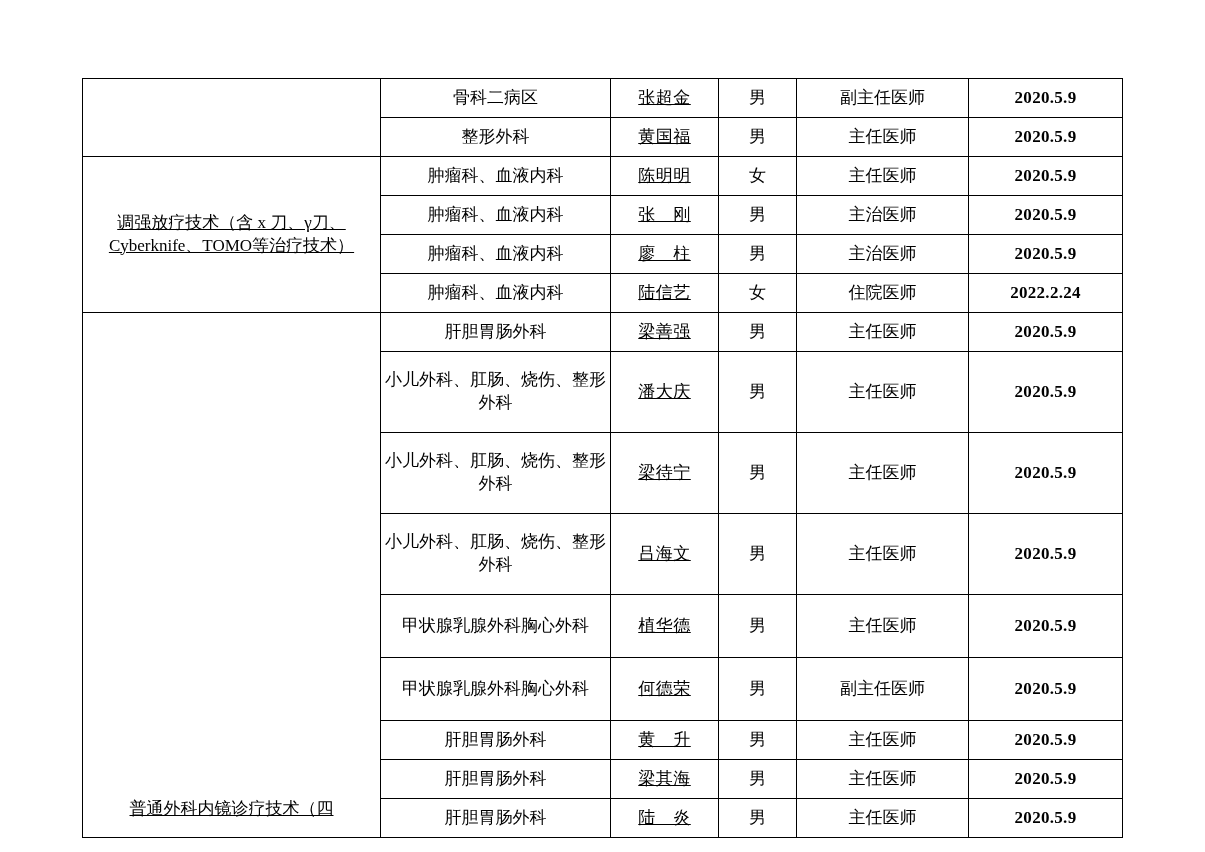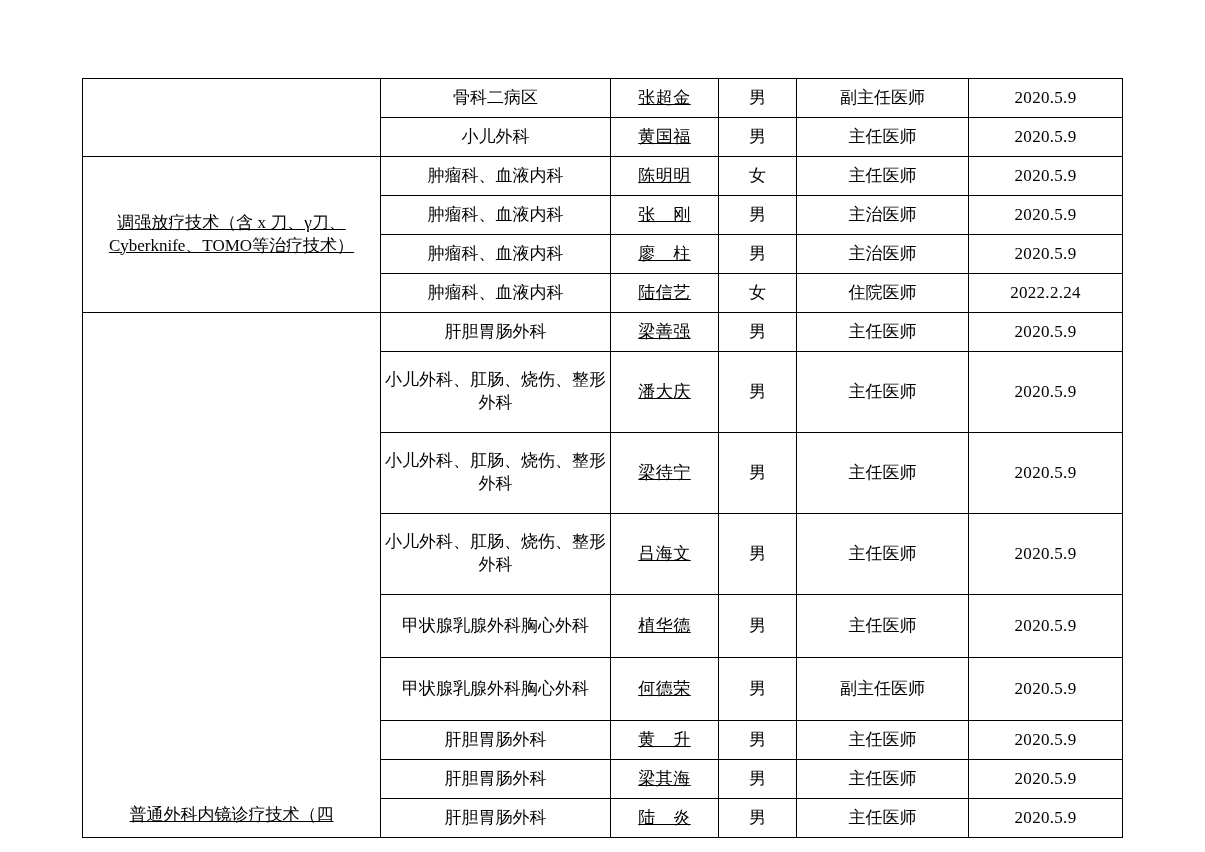--- a/index.html
+++ b/index.html
@@ -52,25 +52,26 @@
 
   td.tech-cell {
     font-size: 17px;
     line-height: 1.55;
     padding: 6px 10px;
     vertical-align: middle;
     text-decoration: underline;
   }
   td.tech-cell.bottom-align {
     vertical-align: bottom;
-    padding-bottom: 10px;
+    padding-bottom: 16px;
   }
   td.date-cell {
     font-family: "Liberation Serif", "DejaVu Serif", serif;
     letter-spacing: 0.3px;
+    font-weight: bold;
   }
   td.name-cell {
     letter-spacing: 0.5px;
     text-decoration: underline;
   }
   td.dept-two-line {
     line-height: 1.5;
     padding: 10px 6px;
   }
   .row-tall td { height: 74px; }
@@ -95,21 +96,21 @@
 
         <tr class="row-std">
           <td class="tech-cell" rowspan="2"></td>
           <td>骨科二病区</td>
           <td class="name-cell">张超金</td>
           <td>男</td>
           <td>副主任医师</td>
           <td class="date-cell">2020.5.9</td>
         </tr>
         <tr class="row-std">
-          <td>小儿外科</td>
+          <td>整形外科</td>
           <td class="name-cell">黄国福</td>
           <td>男</td>
           <td>主任医师</td>
           <td class="date-cell">2020.5.9</td>
         </tr>
 
         <tr class="row-std">
           <td class="tech-cell" rowspan="4">调强放疗技术（含 x 刀、γ刀、Cyberknife、TOMO等治疗技术）</td>
           <td>肿瘤科、血液内科</td>
           <td class="name-cell">陈明明</td>

